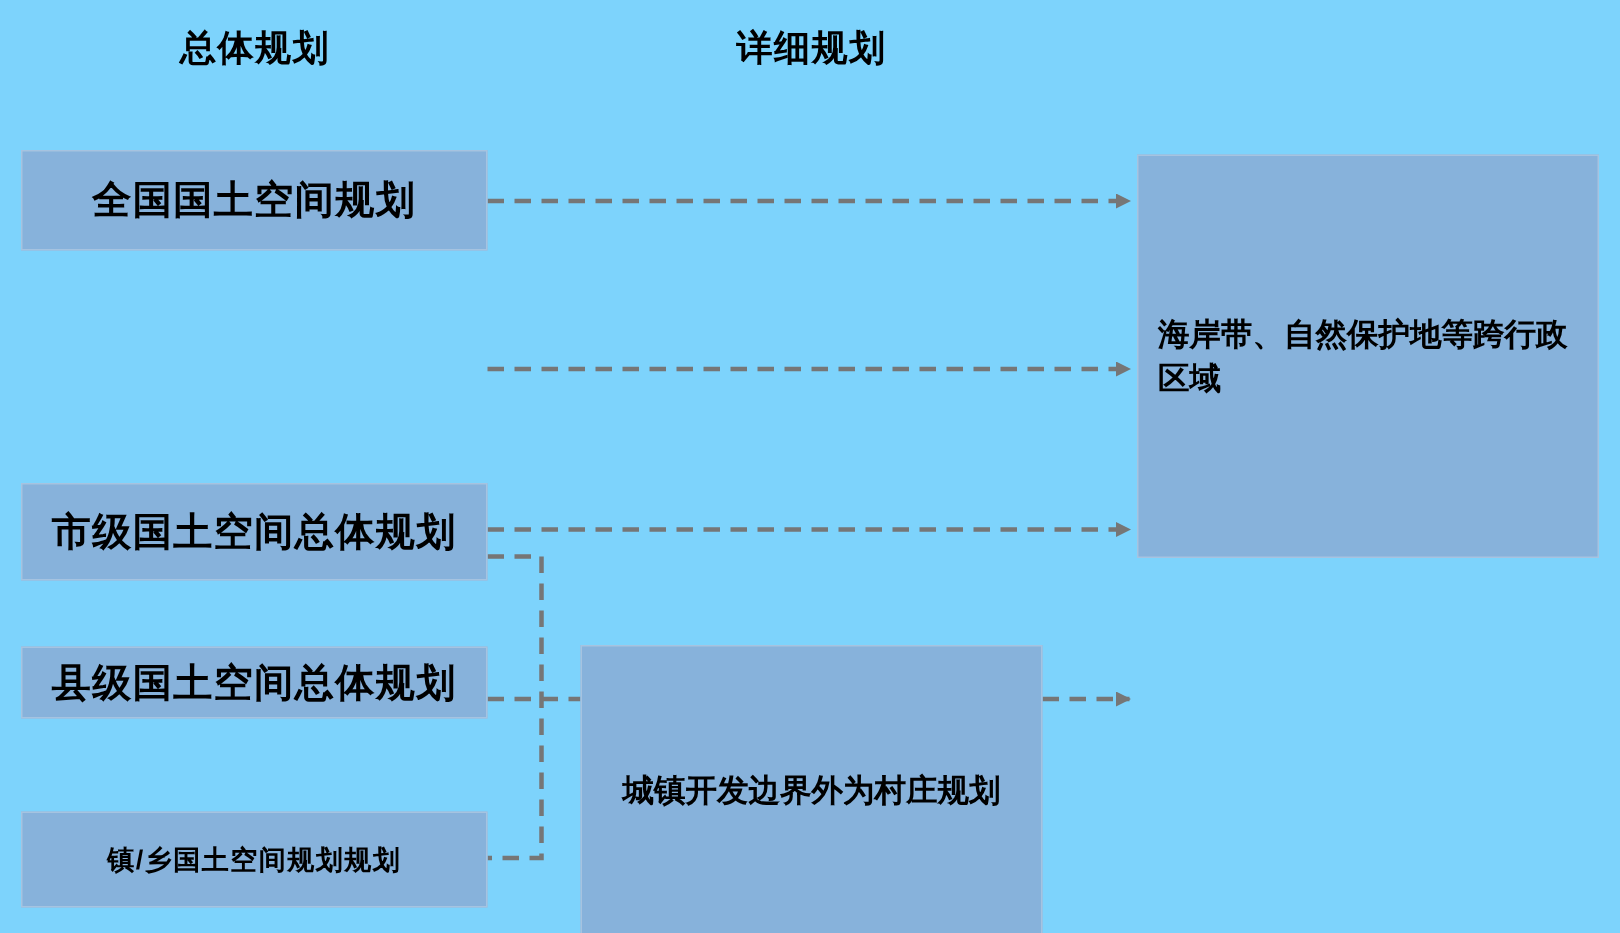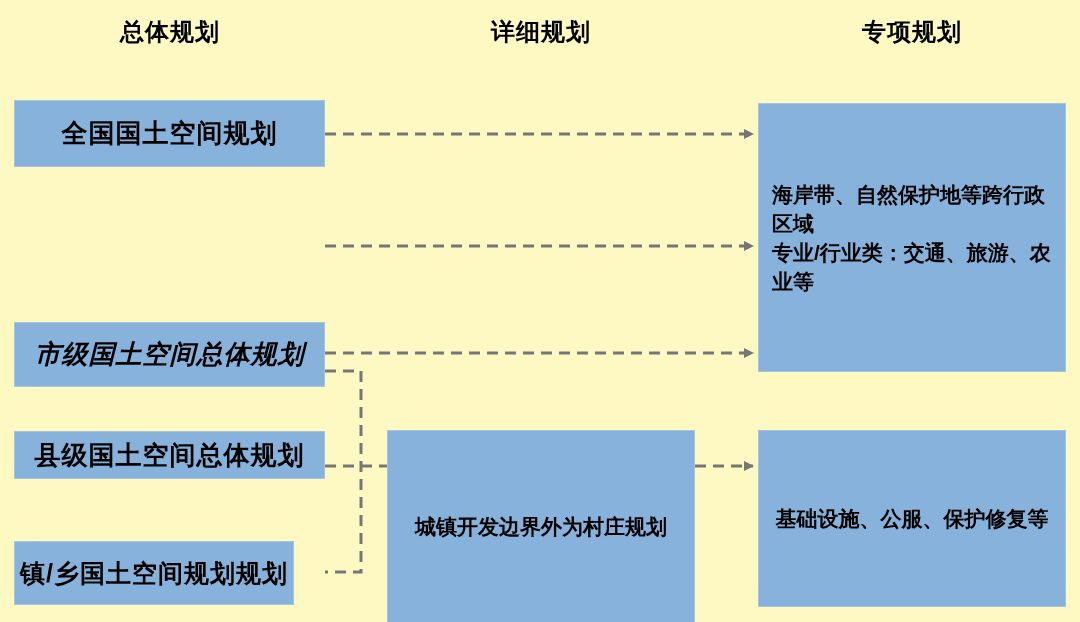--- a/index.html
+++ b/index.html
@@ -1,19 +1,19 @@
 <!DOCTYPE html>
 <html lang="zh"><head>
 <meta charset="utf-8">
 <style>
   html,body{margin:0;padding:0;background:#ffffff;}
   .canvas{
     position:relative;
     width:1080px;height:622px;
-    background:#fef9c3;
+    background:#7dd3fc;
     font-family:"Liberation Sans","DejaVu Sans",sans-serif;
     color:#000000;
     overflow:hidden;
   }
   .hdr{
     position:absolute;top:16px;
     text-align:center;
     font-size:24px;font-weight:bold;
     letter-spacing:1px;
   }
@@ -43,42 +43,39 @@
     stroke-dasharray:11 7;
   }
 </style>
 </head>
 <body>
 
 <div class="canvas">
 
   <div class="hdr" style="left:14px;width:312px;">总体规划</div>
   <div class="hdr" style="left:387px;width:308px;">详细规划</div>
-  <div class="hdr" style="left:758px;width:308px;">专项规划</div>
 
   <svg class="connectors" width="1080" height="622" viewBox="0 0 1080 622">
     <defs>
       <marker id="arrow" markerUnits="userSpaceOnUse" markerWidth="12" markerHeight="12" refX="9" refY="5" orient="auto">
         <path d="M0,0 L10,5 L0,10 Z" fill="#767676"></path>
       </marker>
     </defs>
     <path class="dash" d="M325 134 H 753" marker-end="url(#arrow)"></path>
     <path class="dash" d="M325 246 H 753" marker-end="url(#arrow)"></path>
     <path class="dash" d="M325 353 H 753" marker-end="url(#arrow)"></path>
     <path class="dash" d="M325 371 L 361 371 L 361 572 L 325 572"></path>
     <path class="dash" d="M325 466 H 387"></path>
     <path class="dash" d="M695 466 H 753" marker-end="url(#arrow)"></path>
   </svg>
 
   <div class="box box-lg" style="left:14px;top:100px;width:311px;height:67px;">全国国土空间规划</div>
-  <div class="box box-lg" style="left:14px;top:322px;width:311px;height:65px;font-style:italic;">市级国土空间总体规划</div>
+  <div class="box box-lg" style="left:14px;top:322px;width:311px;height:65px;">市级国土空间总体规划</div>
   <div class="box box-lg" style="left:14px;top:431px;width:311px;height:48px;">县级国土空间总体规划</div>
-  <div class="box box-lg" style="left:14px;top:541px;width:280px;height:64px;font-size:25px;">镇/乡国土空间规划规划</div>
+  <div class="box box-lg" style="left:14px;top:541px;width:311px;height:64px;font-size:18px;">镇/乡国土空间规划规划</div>
 
   <div class="box box-sm" style="left:387px;top:430px;width:308px;height:193px;">城镇开发边界外为村庄规划</div>
 
   <div class="box box-sm box-left" style="left:758px;top:103px;width:308px;height:269px;">
     <div>海岸带、自然保护地等跨行政区域</div>
-    <div>专业/行业类：交通、旅游、农业等</div>
   </div>
-  <div class="box box-sm" style="left:758px;top:430px;width:308px;height:177px;">基础设施、公服、保护修复等</div>
 
 </div>
 
 </body></html>

